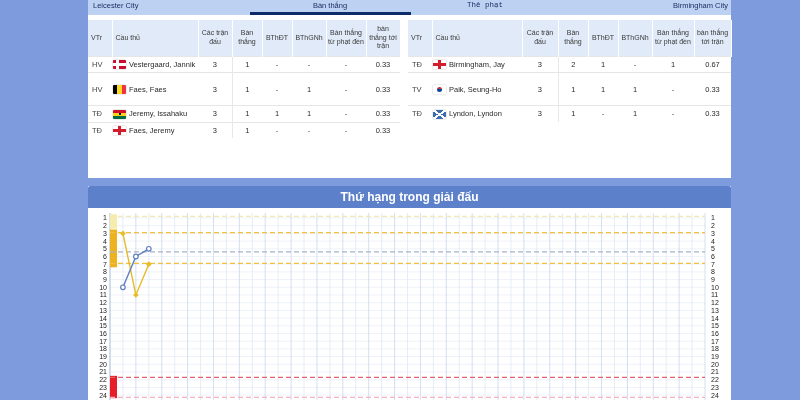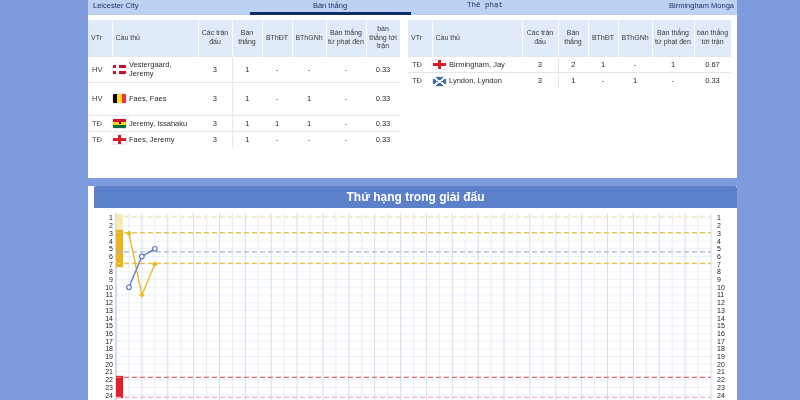--- a/index.html
+++ b/index.html
@@ -1,18 +1,18 @@
 <!DOCTYPE html>
 <html><head>
 <meta charset="utf-8">
 <style>
   html,body{margin:0;padding:0;}
   body{width:800px;height:400px;overflow:hidden;background:#7e9cdd;
        font-family:"Liberation Sans",sans-serif;position:relative;}
-  .panel{position:absolute;left:88px;width:643px;padding-left:6px;}
+  .panel{position:absolute;left:88px;width:643px;}
 
   
   .tabbar{top:0;height:15px;background:#bdd2f2;}
   .tabbar .tb{position:absolute;top:1px;font-size:7.5px;color:#1b2f63;white-space:nowrap;cursor:pointer;}
   .tb-left{left:5px;}
   .tb-goals{left:242px;transform:translateX(-50%);}
   .tb-cards{left:397px;transform:translateX(-50%);font-family:Liberation Mono, monospace;}
   .tb-right{right:3px;}
   .tab-underline{position:absolute;left:162px;bottom:0;width:161px;height:3.5px;background:#0d2c68;}
 
@@ -57,21 +57,21 @@
       text-align:center;line-height:22px;border-radius:2px 2px 0 0;}
   #chart-svg{display:block;}
 </style>
 </head>
 <body>
 
 <div class="panel tabbar">
   <span class="tb tb-left">Leicester City</span>
   <span class="tb tb-goals">Bàn thắng</span>
   <span class="tb tb-cards">Thẻ phạt</span>
-  <span class="tb tb-right">Birmingham Monga</span>
+  <span class="tb tb-right">Birmingham City</span>
   <div class="tab-underline"></div>
 </div>
 
 <div class="panel tables">
 
   <table class="t-left">
     <colgroup>
         <col style="width:24px">
         <col style="width:86px">
         <col style="width:34px">
@@ -92,21 +92,21 @@
       <th>Bàn thắng từ phạt đền</th>
       <th>bàn thắng tới trận</th>
     </tr>
       </thead>
     <tbody>
       <tr>
         <td class="pos">HV</td>
         <td class="player">
             <span class="pcell">
           <span class="flag" data-flag="dk"></span>
-          <span class="pname">Vestergaard, Jeremy</span>
+          <span class="pname">Vestergaard, Jannik</span>
             </span>
           </td>
         <td>3</td>
         <td class="bsep">1</td>
         <td>-</td>
         <td>-</td>
         <td>-</td>
         <td>0.33</td>
       </tr>
       <tr class="r2">
@@ -188,20 +188,35 @@
           <span class="flag" data-flag="en"></span>
           <span class="pname">Birmingham, Jay</span>
             </span>
           </td>
         <td>3</td>
         <td class="bsep">2</td>
         <td>1</td>
         <td>-</td>
         <td>1</td>
         <td>0.67</td>
+      </tr>
+      <tr class="r2">
+        <td class="pos">TV</td>
+        <td class="player">
+            <span class="pcell">
+          <span class="flag" data-flag="kr"></span>
+          <span class="pname">Paik, Seung-Ho</span>
+            </span>
+          </td>
+        <td>3</td>
+        <td class="bsep">1</td>
+        <td>1</td>
+        <td>1</td>
+        <td>-</td>
+        <td>0.33</td>
       </tr>
       <tr>
         <td class="pos">TĐ</td>
         <td class="player">
             <span class="pcell">
           <span class="flag" data-flag="sct"></span>
           <span class="pname">Lyndon, Lyndon</span>
             </span>
           </td>
         <td>3</td>

